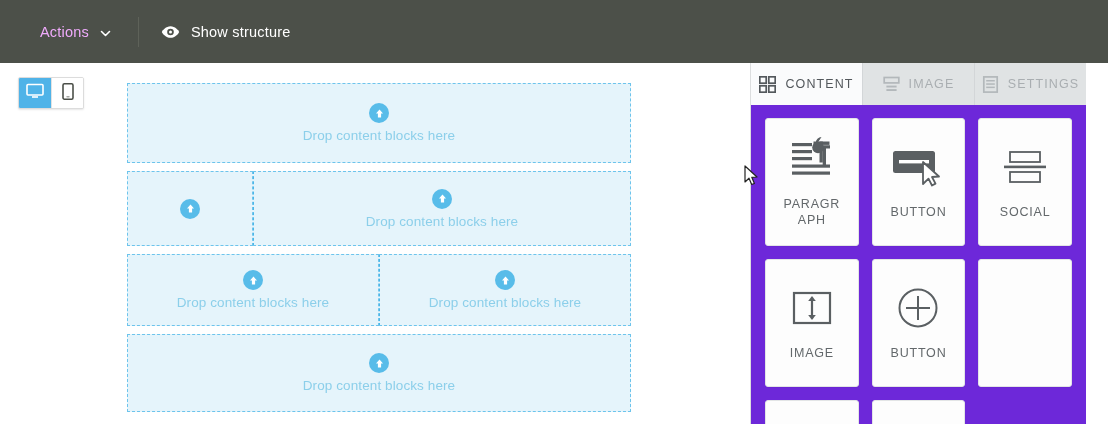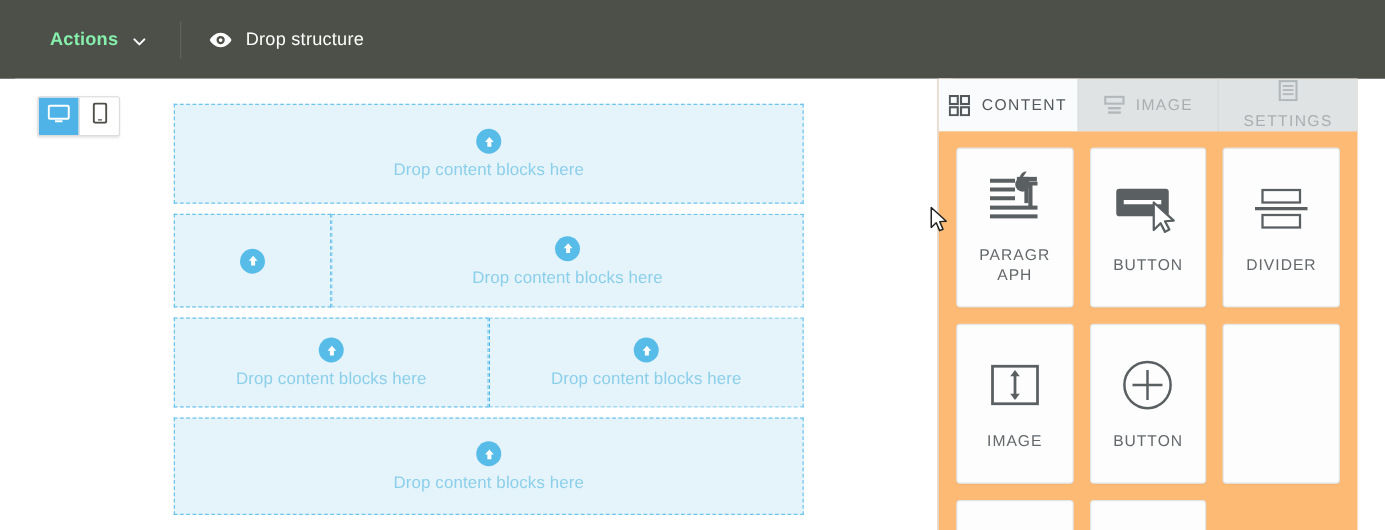--- a/index.html
+++ b/index.html
@@ -12,35 +12,35 @@
   #app { position: relative; width: 1108px; height: 424px; background:#fff; }
 
   
   .topbar {
     position: absolute; left:0; top:0; width:1108px; height:63px;
     background:#4c5049; display:flex; align-items:center;
   }
   .topbar-inner { display:flex; align-items:center; height:100%; padding-left:30px; }
   .actions-btn {
     display:flex; align-items:flex-end; gap:10px;
-    color:#86efac; font-size:14.5px; letter-spacing:.2px;
-    padding:8px 14px 8px 10px; cursor:pointer; user-select:none;font-weight:bold;
+    color:#f0abfc; font-size:14.5px; letter-spacing:.2px;
+    padding:8px 14px 8px 10px; cursor:pointer; user-select:none;
   }
   .caret { display:inline-block; }
   .caret svg { display:block; }
   .vdiv { width:1px; height:30px; background:#5e6259; margin:0 22px 0 12px; }
   .show-structure {
     display:flex; align-items:center; gap:11px;
     color:#ffffff; font-size:14.5px; letter-spacing:.2px; cursor:pointer; user-select:none;
   }
   .eye-icon { display:flex; align-items:center; }
 
   
   .canvas {
-    position:absolute; left:12px; top:63px; width:750px; height:361px;
+    position:absolute; left:0; top:63px; width:750px; height:361px;
     background:#ffffff; overflow:hidden;
   }
   .device-toggle {
     position:absolute; left:18px; top:14px;
     display:flex; background:#ffffff;
     border:1px solid #dcdcdc; border-radius:2px;
     box-shadow:0 1px 2px rgba(0,0,0,.10);
     overflow:hidden;
   }
   .device-btn {
@@ -69,29 +69,29 @@
     color:#8ccfea; font-size:13.5px; letter-spacing:.1px; white-space:nowrap;
   }
   .r1 .dropzone { height:80px; }
   .r2 .dropzone { height:75px; }
   .r3 .dropzone { height:72px; }
   .r4 .dropzone { height:78px; }
 
   
   .panel {
     position:absolute; left:750px; top:63px; width:336px; height:361px;
-    background:#fdba74; border-left:1px solid #dcdedf;
+    background:#6d28d9; border-left:1px solid #dcdedf;
   }
   .panel-tabs { display:flex; height:42px; background:#e0e3e4; }
   .tab {
     flex:1; display:flex; align-items:center; justify-content:center; gap:9px;
     font-size:12.5px; letter-spacing:1.1px; color:#a9aeb1;
     background:#e0e3e4; border-right:1px solid #d3d6d8; cursor:pointer; user-select:none;
   }
-  .tab:last-child { border-right:none;flex-direction:column; }
+  .tab:last-child { border-right:none; }
   .tab.active { background:#fafbfc; color:#53585c; }
   .tab .ticon { display:flex; align-items:center; }
 
   .tiles {
     position:absolute; left:0; top:42px; right:0; bottom:0;
     padding:13px 14px 0 14px;
     display:grid; grid-template-columns:repeat(3,1fr); gap:13px;
     align-content:start; overflow:hidden;
   }
   .tile {
@@ -127,21 +127,21 @@
       </div>
       <div class="vdiv"></div>
       <div class="show-structure">
         <span class="eye-icon">
           <svg width="19" height="14" viewBox="0 0 19 14">
             <path d="M9.5 1.2C5 1.2 1.6 5.1 0.8 7c0.8 1.9 4.2 5.8 8.7 5.8S17.4 8.9 18.2 7C17.4 5.1 14 1.2 9.5 1.2z" fill="#ffffff"></path>
             <circle cx="9.5" cy="7" r="3.3" fill="#4c5049"></circle>
             <circle cx="9.5" cy="7" r="1.5" fill="#ffffff"></circle>
           </svg>
         </span>
-        <span>Drop structure</span>
+        <span>Show structure</span>
       </div>
     </div>
   </div>
 
   <div class="canvas">
 
     <div class="device-toggle">
       <div class="device-btn active">
         <span>
           <svg width="18" height="16" viewBox="0 0 18 16">
@@ -294,21 +294,21 @@
       </div>
 
       <div class="tile">
         <span class="tile-icon">
           <svg width="46" height="40" viewBox="0 0 46 40">
             <rect x="8" y="5" width="30" height="10" fill="none" stroke="#5a5f62" stroke-width="1.8"></rect>
             <rect x="2" y="18.6" width="42" height="2.6" fill="#5a5f62"></rect>
             <rect x="8" y="25" width="30" height="10" fill="none" stroke="#5a5f62" stroke-width="1.8"></rect>
           </svg>
         </span>
-        <span class="tile-label">DIVIDER</span>
+        <span class="tile-label">SOCIAL</span>
       </div>
 
       <div class="tile">
         <span class="tile-icon">
           <svg width="40" height="34" viewBox="0 0 40 34">
             <rect x="2" y="2" width="36" height="30" fill="none" stroke="#5a5f62" stroke-width="2.2"></rect>
             <path d="M20 6.5 L20 27.5" stroke="#5a5f62" stroke-width="2.2"></path>
             <path d="M20 5 L16.2 10 L23.8 10 Z" fill="#5a5f62"></path>
             <path d="M20 29 L16.2 24 L23.8 24 Z" fill="#5a5f62"></path>
           </svg>

